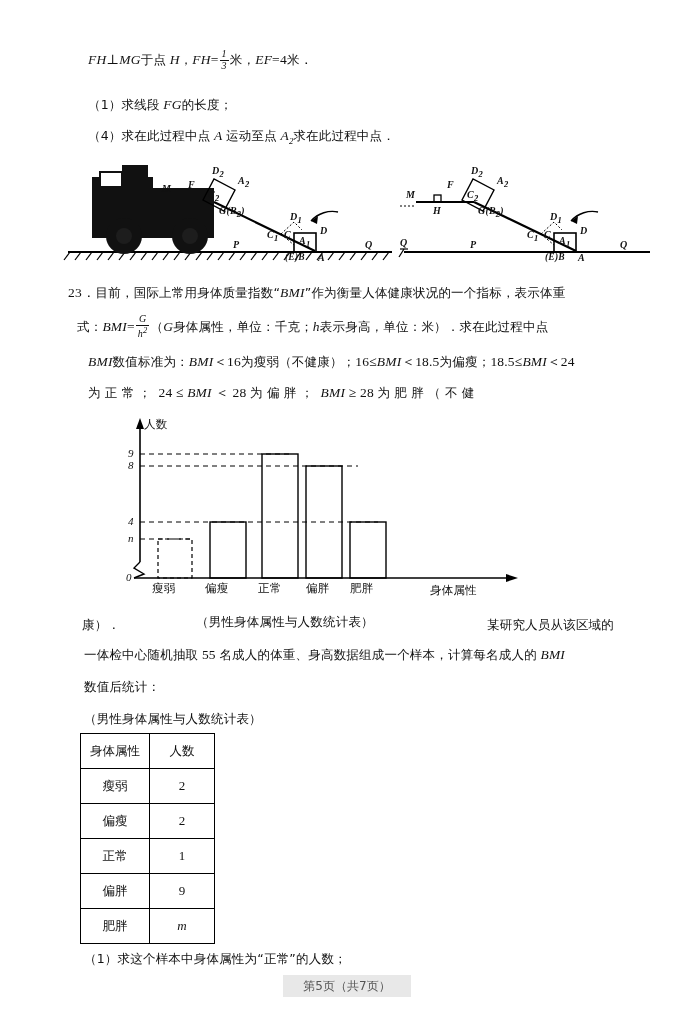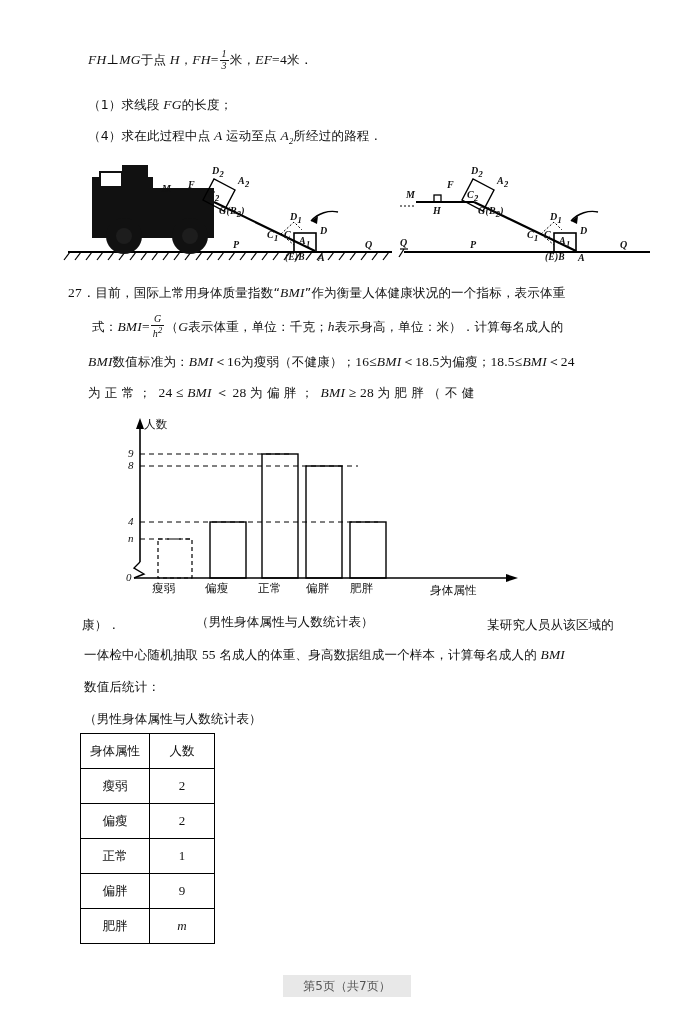--- a/index.html
+++ b/index.html
@@ -58,21 +58,21 @@
 
   <div class="line" style="left:88px;top:50px;">
     <span class="it">FH</span><span>⊥</span><span class="it">MG</span><span class="cn">于点</span>&nbsp;<span class="it">H</span><span class="cn">，</span><span class="it">FH</span><span>=</span><span class="frac"><span class="num">1</span><span class="den">3</span></span><span class="cn">米</span><span class="cn">，</span><span class="it">EF</span><span>=</span><span>4</span><span class="cn">米</span><span>．</span>
   </div>
 
   <div class="line" style="left:88px;top:95px;">
     <span class="cn">（1）求线段</span>&nbsp;<span class="it">FG</span><span class="cn">的长度；</span>
   </div>
 
   <div class="line" style="left:88px;top:126px;">
-    <span class="cn">（4）求在此过程中点</span>&nbsp;<span class="it">A</span>&nbsp;<span class="cn">运动至点</span>&nbsp;<span class="it">A</span><span class="it sub">2</span><span class="cn">所经过的路程．</span>
+    <span class="cn">（4）求在此过程中点</span>&nbsp;<span class="it">A</span>&nbsp;<span class="cn">运动至点</span>&nbsp;<span class="it">A</span><span class="it sub">2</span><span class="cn">求在此过程中点．</span>
   </div>
 
   <div class="fig" style="left:62px;top:150px;">
     <svg class="figsvg" width="330" height="115" viewBox="0 0 330 115">
 
       <line x1="6" y1="102" x2="330" y2="102" stroke="#000" stroke-width="1.8"></line>
       <g stroke="#000" stroke-width="1.2">
         <line x1="8" y1="102" x2="2" y2="110"></line>
           <line x1="19" y1="102" x2="13" y2="110"></line>
         <line x1="30" y1="102" x2="24" y2="110"></line>
@@ -198,25 +198,25 @@
       <span class="line it" style="left:182px;top:74px;font-size:10px;font-weight:bold;">D</span>
       <span class="line it" style="left:72px;top:88px;font-size:10px;font-weight:bold;">P</span>
       <span class="line it" style="left:147px;top:101px;font-size:9.5px;font-weight:bold;">(E)B</span>
       <span class="line it" style="left:180px;top:101px;font-size:10px;font-weight:bold;">A</span>
       <span class="line it" style="left:2px;top:86px;font-size:10px;font-weight:bold;">Q</span>
       <span class="line it" style="left:222px;top:88px;font-size:10px;font-weight:bold;">Q</span>
     </div>
   </div>
 
   <div class="line" style="left:68px;top:283px;">
-    <span>27．</span><span class="cn">目前，国际上常用身体质量指数</span><span class="cn">“</span><span class="it">BMI</span><span class="cn">”</span><span class="cn">作为衡量人体健康状况的一个指标，表示体重</span>
-  </div>
-
-  <div class="line" style="left:92px;top:315px;">
-    <span class="cn">式：</span><span class="it">BMI</span><span>=</span><span class="frac"><span class="num">G</span><span class="den"><span>h</span><span class="sup">2</span></span></span><span class="cn">（</span><span class="it">G</span><span class="cn">表示体重，单位：千克；</span><span class="it">h</span><span class="cn">表示身高，单位：米）．计算每名成人的</span>
+    <span>23．</span><span class="cn">目前，国际上常用身体质量指数</span><span class="cn">“</span><span class="it">BMI</span><span class="cn">”</span><span class="cn">作为衡量人体健康状况的一个指标，表示体重</span>
+  </div>
+
+  <div class="line" style="left:77px;top:315px;">
+    <span class="cn">式：</span><span class="it">BMI</span><span>=</span><span class="frac"><span class="num">G</span><span class="den"><span>h</span><span class="sup">2</span></span></span><span class="cn">（</span><span class="it">G</span><span class="cn">身体属性，单位：千克；</span><span class="it">h</span><span class="cn">表示身高，单位：米）．求在此过程中点</span>
   </div>
 
   <div class="line" style="left:88px;top:352px;">
     <span class="it">BMI</span><span class="cn">数值标准为：</span><span class="it">BMI</span><span>＜</span><span>16</span><span class="cn">为瘦弱（不健康）；</span><span>16</span><span>≤</span><span class="it">BMI</span><span>＜</span><span>18.5</span><span class="cn">为偏瘦；</span><span>18.5</span><span>≤</span><span class="it">BMI</span><span>＜</span><span>24</span>
   </div>
 
   <div class="line" style="left:88px;top:383px;">
     <span class="cn">为 正 常 ；</span>&nbsp;&nbsp;<span>24</span>&nbsp;<span>≤</span>&nbsp;<span class="it">BMI</span>&nbsp;<span>＜</span>&nbsp;<span>28</span>&nbsp;<span class="cn">为 偏 胖 ；</span>&nbsp;&nbsp;<span class="it">BMI</span>&nbsp;<span>≥</span>&nbsp;<span>28</span>&nbsp;<span class="cn">为 肥 胖 （ 不 健</span>
   </div>
 
@@ -307,16 +307,17 @@
       <td class="c1">偏胖</td>
       <td class="c2 num">9</td>
     </tr>
     <tr>
       <td class="c1">肥胖</td>
       <td class="c2 numit">m</td>
     </tr>
   </tbody>
     </table>
 
+  <div class="line cn" style="left:84px;top:950px;font-size:12.5px;">（1）求这个样本中身体属性为“正常”的人数；</div>
 
   <div class="footer">第5页（共7页）</div>
 
 </div>
 
 </body></html>

